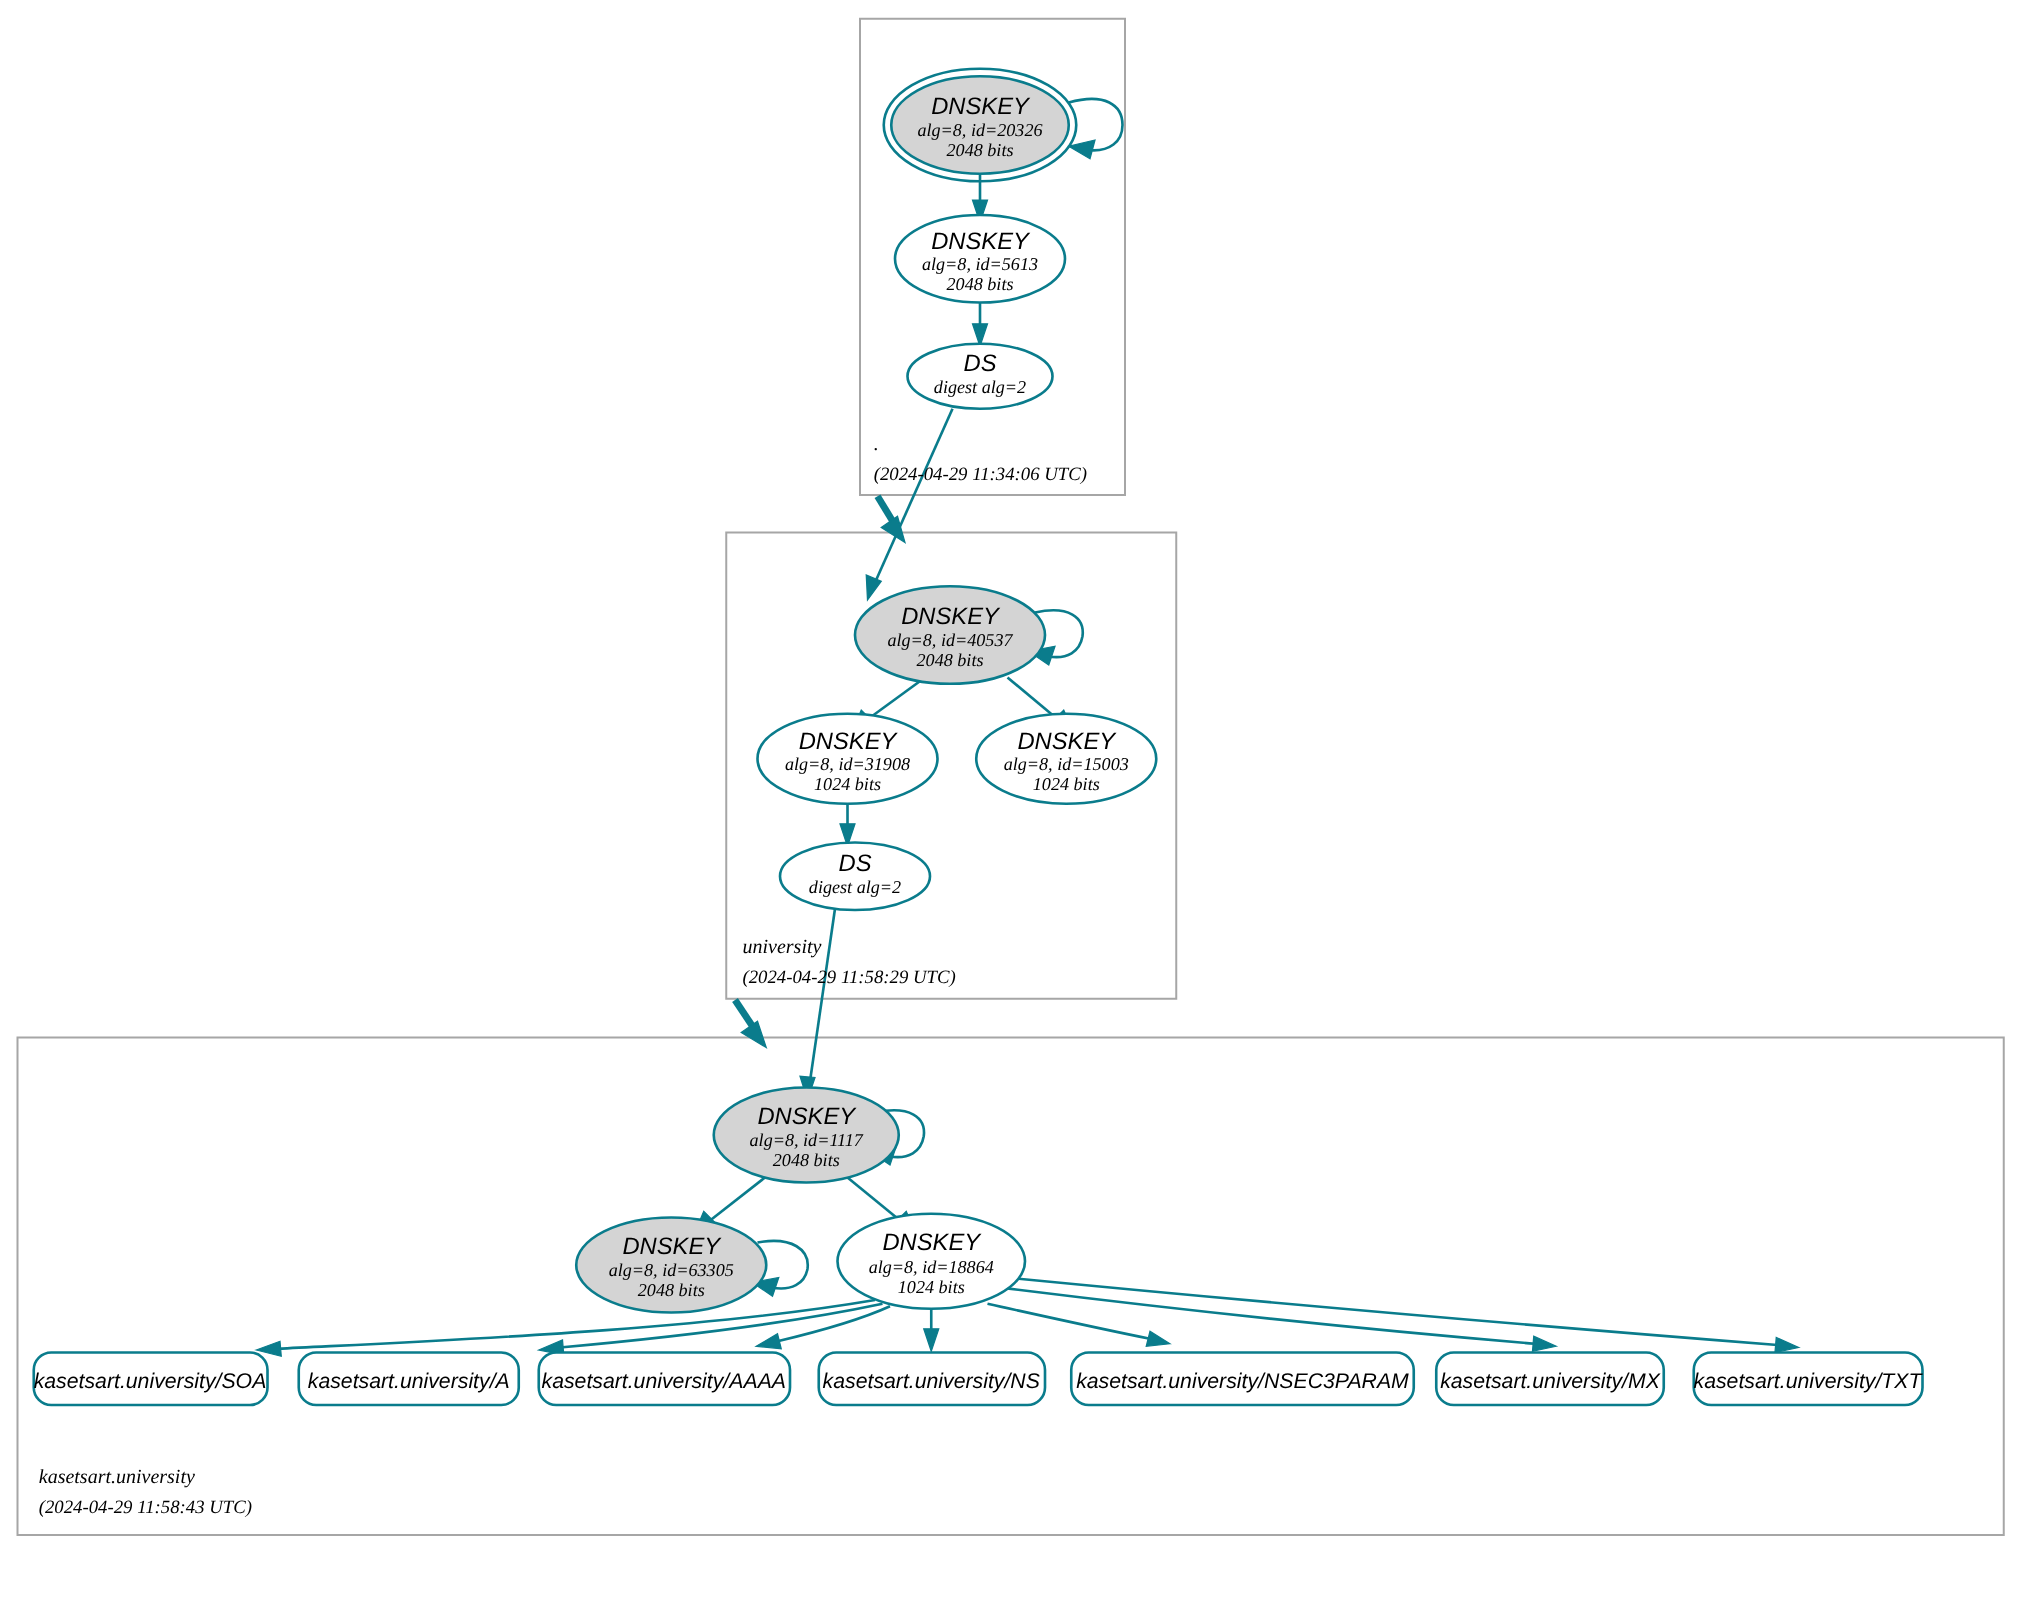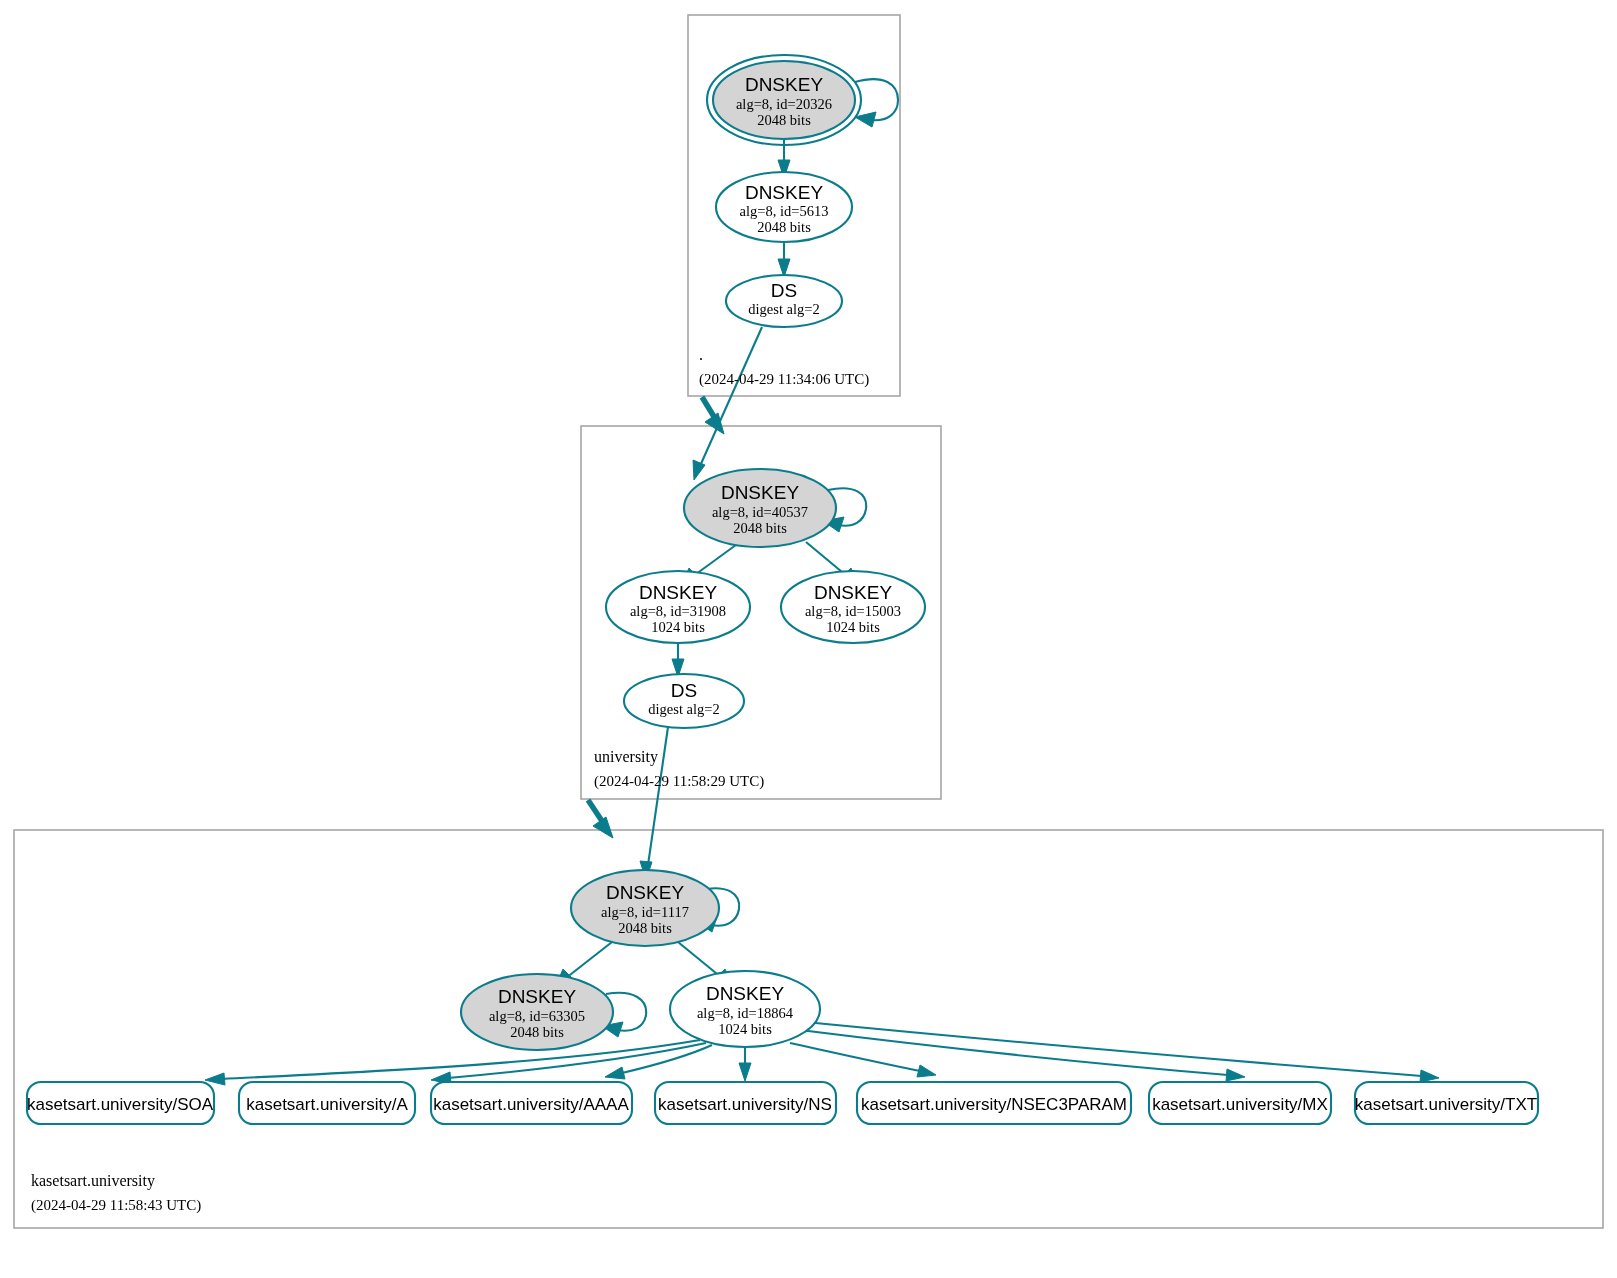--- a/index.html
+++ b/index.html
@@ -10,20 +10,21 @@
   body {
     width: 1617px;
     height: 1278px;
     font-family: "Liberation Serif", "DejaVu Serif", serif;
     overflow: hidden;
   }
   #diagram-root {
     position: relative;
     width: 1346px;
     height: 1278px;
+    font-style: italic;
   }
   svg#dnssec-graph {
     display: block;
     width: 1617px;
     height: 1278px;
   }
   .zone-box {
     fill: #ffffff;
     stroke: #a6a6a6;
     stroke-width: 1.6;

